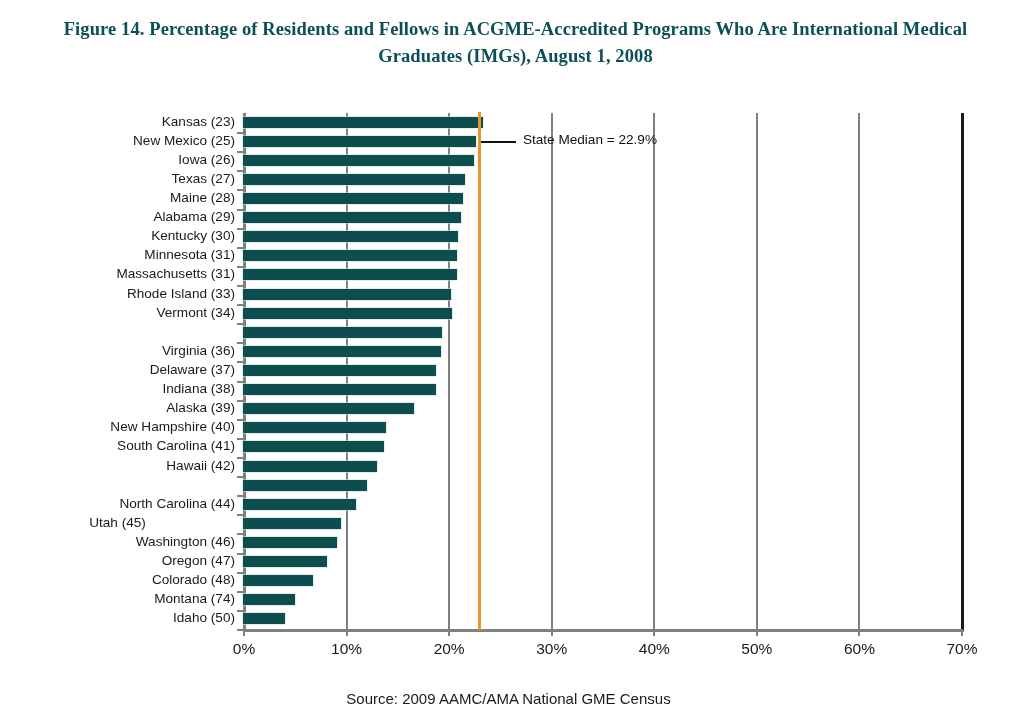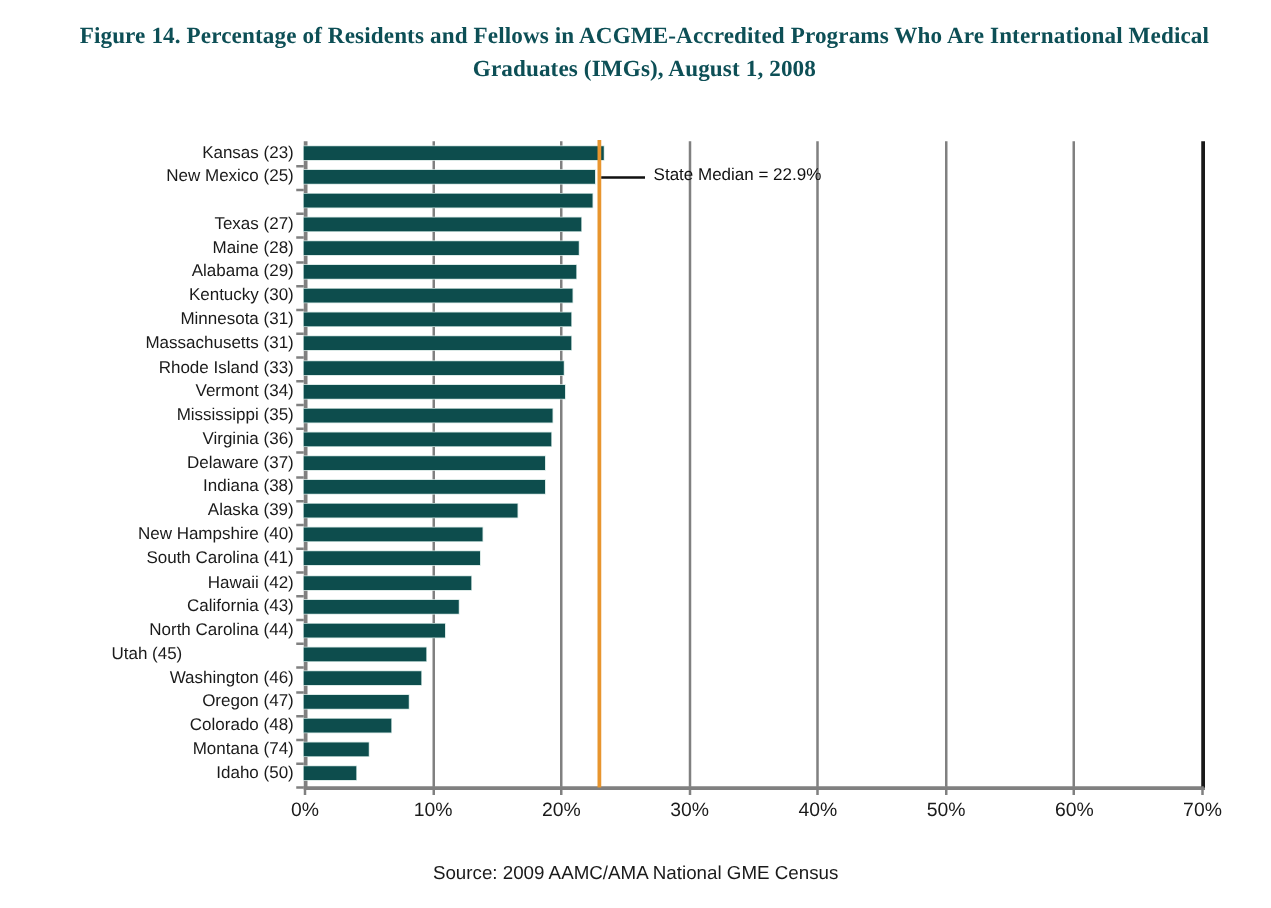--- a/index.html
+++ b/index.html
@@ -178,37 +178,36 @@
 </head>
 <body>
 
 <div id="figure-title">Figure 14. Percentage of Residents and Fellows in ACGME-Accredited Programs Who Are International Medical  Graduates (IMGs), August 1, 2008</div>
 
 <div id="chart-area">
 
   <div id="y-labels">
       <div class="ylabel-item" style="top: 0.555556px;">Kansas (23)</div>
       <div class="ylabel-item" style="top: 19.6667px;">New Mexico (25)</div>
+      <div class="ylabel-item" style="top: 38.7778px;">Iowa (26)</div>
       <div class="ylabel-item" style="top: 57.8889px;">Texas (27)</div>
       <div class="ylabel-item" style="top: 77px;">Maine (28)</div>
       <div class="ylabel-item" style="top: 96.1111px;">Alabama (29)</div>
       <div class="ylabel-item" style="top: 115.222px;">Kentucky (30)</div>
       <div class="ylabel-item" style="top: 134.333px;">Minnesota (31)</div>
       <div class="ylabel-item" style="top: 153.444px;">Massachusetts (31)</div>
       <div class="ylabel-item" style="top: 172.556px;">Rhode Island (33)</div>
       <div class="ylabel-item" style="top: 191.667px;">Vermont (34)</div>
-      <div class="ylabel-item" style="top: 210.778px;">Mississippi (35)</div>
       <div class="ylabel-item" style="top: 229.889px;">Virginia (36)</div>
       <div class="ylabel-item" style="top: 249px;">Delaware (37)</div>
       <div class="ylabel-item" style="top: 268.111px;">Indiana (38)</div>
       <div class="ylabel-item" style="top: 287.222px;">Alaska (39)</div>
       <div class="ylabel-item" style="top: 306.333px;">New Hampshire (40)</div>
       <div class="ylabel-item" style="top: 325.444px;">South Carolina (41)</div>
       <div class="ylabel-item" style="top: 344.556px;">Hawaii (42)</div>
-      <div class="ylabel-item" style="top: 363.667px;">California (43)</div>
       <div class="ylabel-item" style="top: 382.778px;">North Carolina (44)</div>
       <div class="ylabel-item" style="top: 401.889px; text-align: center;">Utah (45)</div>
       <div class="ylabel-item" style="top: 421px;">Washington (46)</div>
       <div class="ylabel-item" style="top: 440.111px;">Oregon (47)</div>
       <div class="ylabel-item" style="top: 459.222px;">Colorado (48)</div>
       <div class="ylabel-item" style="top: 478.333px;">Montana (74)</div>
       <div class="ylabel-item" style="top: 497.444px;">Idaho (50)</div>
     </div>
 
   <div id="plot-box">

